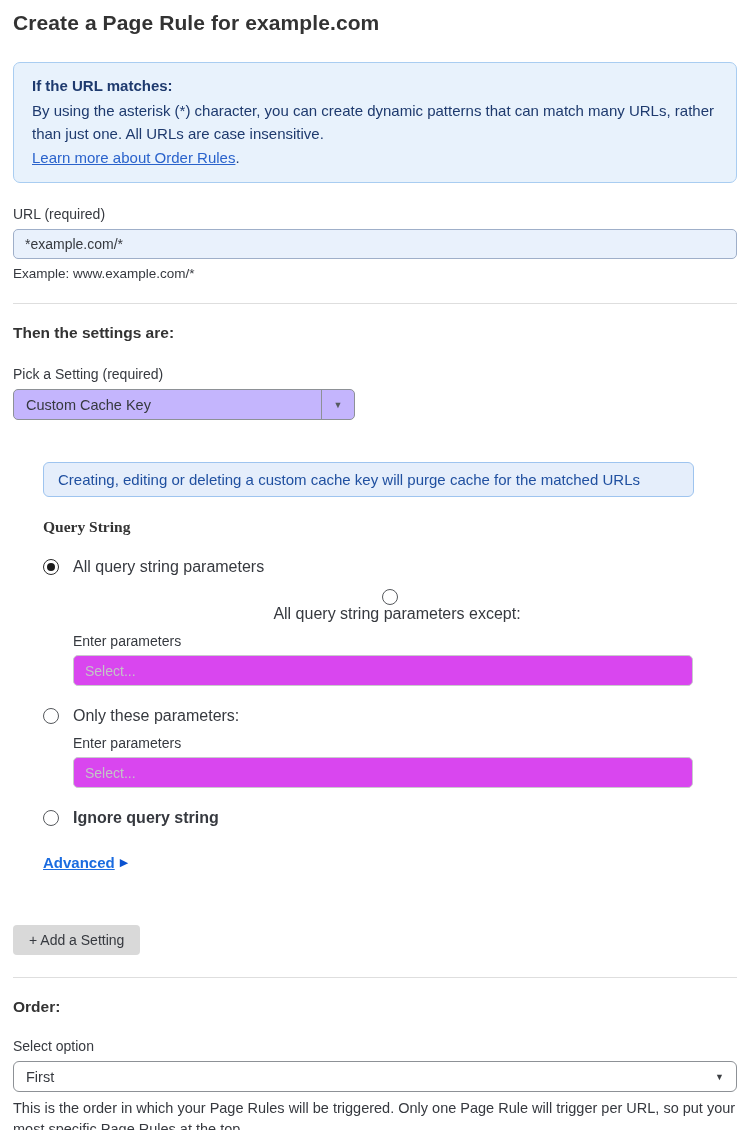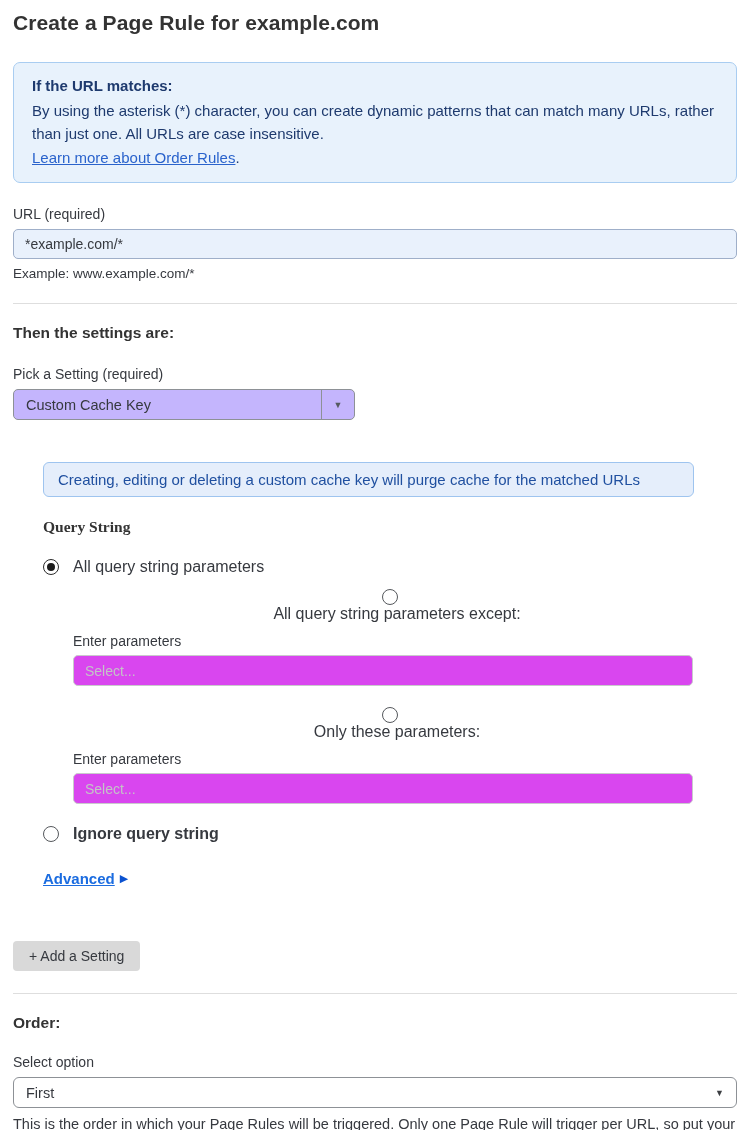--- a/index.html
+++ b/index.html
@@ -106,21 +106,21 @@
     padding: 8px 14px;
     font-size: 15px;
     color: #2050a0;
   }
 
   .qs-heading { margin-top: 21px; font-size: 15.5px; font-weight: bold; color: #333333; font-family: Liberation Serif, serif; }
 
   .radio-row { display: flex; align-items: center; cursor: pointer; }
   .radio-row.r1 { margin-top: 22px; }
   .radio-row.r2 { margin-top: 13px; flex-direction: column; }
-  .radio-row.r3 { margin-top: 21px; flex-direction: column; }
+  .radio-row.r3 { margin-top: 21px; }
   .radio-row.r4 { margin-top: 21px; font-weight: bold; }
   .radio-circle {
     width: 16px; height: 16px;
     border: 1.5px solid #55585c;
     border-radius: 50%;
     flex: 0 0 16px;
     display: flex; align-items: center; justify-content: center;
   }
   .radio-circle.checked { border-color: #2b2b2b; }
   .radio-circle.checked::after {

